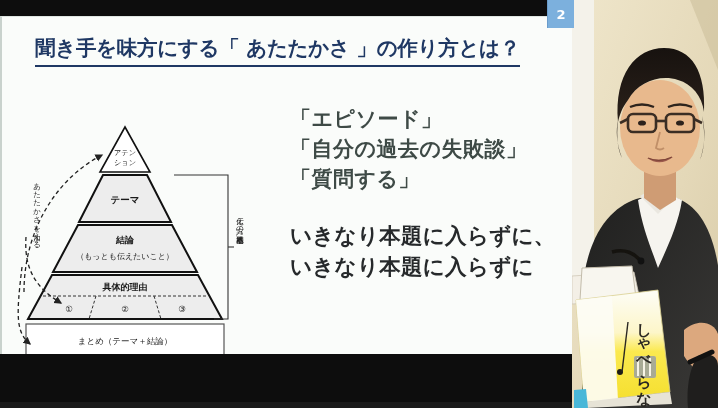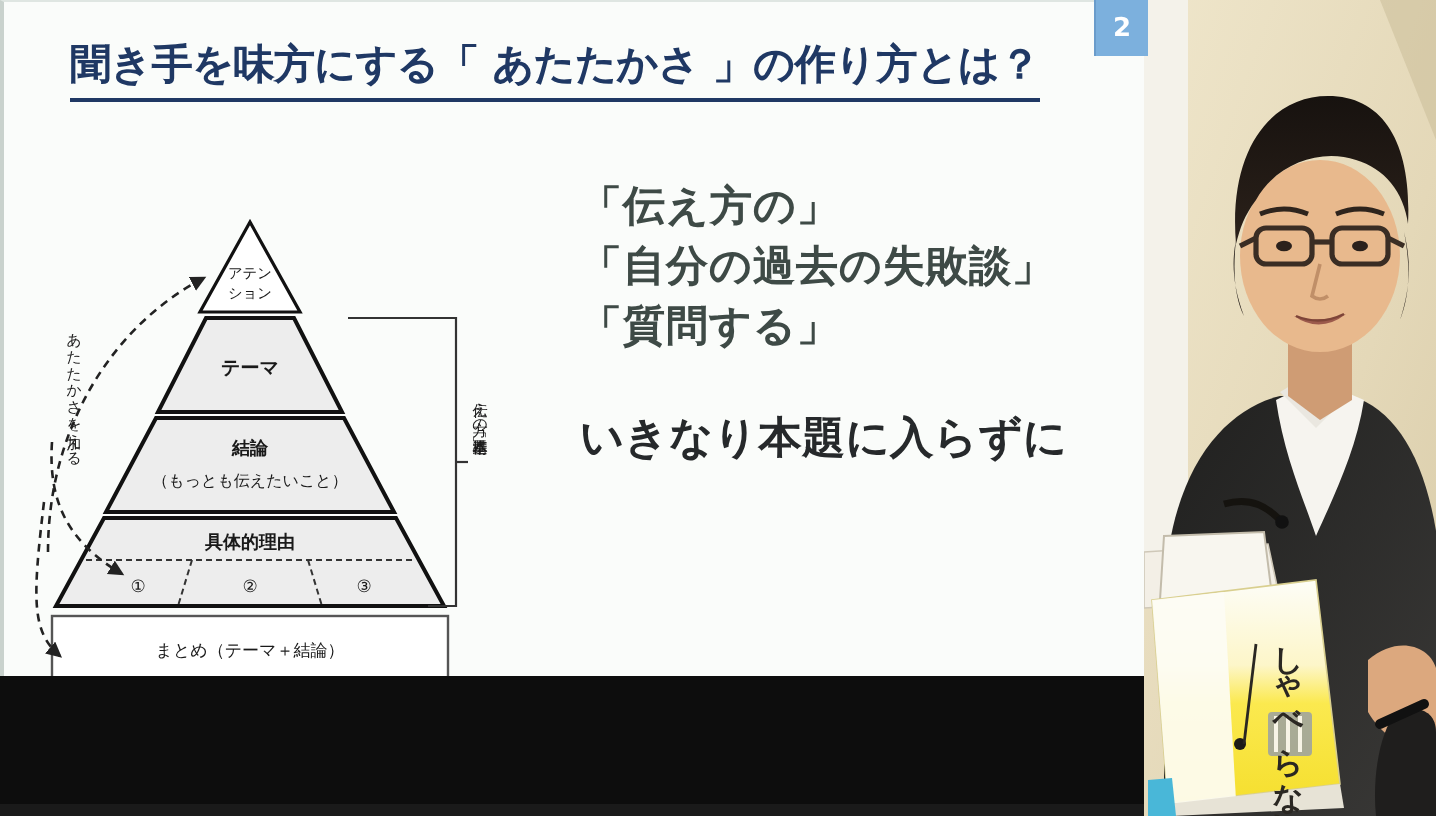--- a/index.html
+++ b/index.html
@@ -5,21 +5,21 @@
   html,body{margin:0;padding:0;}
   body{
     width:718px;height:408px;overflow:hidden;
     background:#0d0d0d;
     font-family:"DejaVu Sans","Liberation Sans",sans-serif;
   }
   #stage{position:relative;width:718px;height:408px;overflow:hidden;}
 
   
   #slide{
-    position:absolute;left:0;top:0;width:572px;height:338px;
+    position:absolute;left:0;top:16px;width:572px;height:338px;
     background:#fafcfa;
     border-left:2px solid #c9d2cd;
     border-top:1px solid #dfe6e2;
     box-sizing:border-box;
     overflow:hidden;
   }
   #slide-bottom-bar{
     position:absolute;left:0;top:402px;width:572px;height:6px;
     background:#1a1a1a;
   }
@@ -125,26 +125,27 @@
         <text class="pyr-txt" x="226" y="95" font-size="7.6" writing-mode="tb" glyph-orientation-vertical="0">伝え方の「基本構造」</text>
 
         <path d="M10,175 C10,110 45,60 88,38" fill="none" stroke="#222" stroke-width="1.3" stroke-dasharray="4,3" marker-end="url(#arrowhead)"></path>
         <path d="M12,120 C10,150 20,170 47,186" fill="none" stroke="#222" stroke-width="1.3" stroke-dasharray="4,3" marker-end="url(#arrowhead)"></path>
         <path d="M8,150 C2,200 2,215 16,227" fill="none" stroke="#222" stroke-width="1.3" stroke-dasharray="4,3" marker-end="url(#arrowhead)"></path>
         <text class="pyr-txt" x="23" y="60" font-size="7.4" writing-mode="tb" glyph-orientation-vertical="0">あたたかさを加える</text>
       </svg>
     </div>
 
     <div id="quotes">
-      <div>「伝え方の」</div>
+      <div>「エピソード」</div>
       <div>「自分の過去の失敗談」</div>
       <div>「質問する」</div>
     </div>
 
     <div id="body-dark">
+      <div>いきなり本題に入らずに、</div>
       <div>いきなり本題に入らずに</div>
     </div>
 
     <div id="page-number">19</div>
   </div>
 
   <div id="slide-bottom-bar"></div>
 
   <div id="page-badge">2</div>
 

